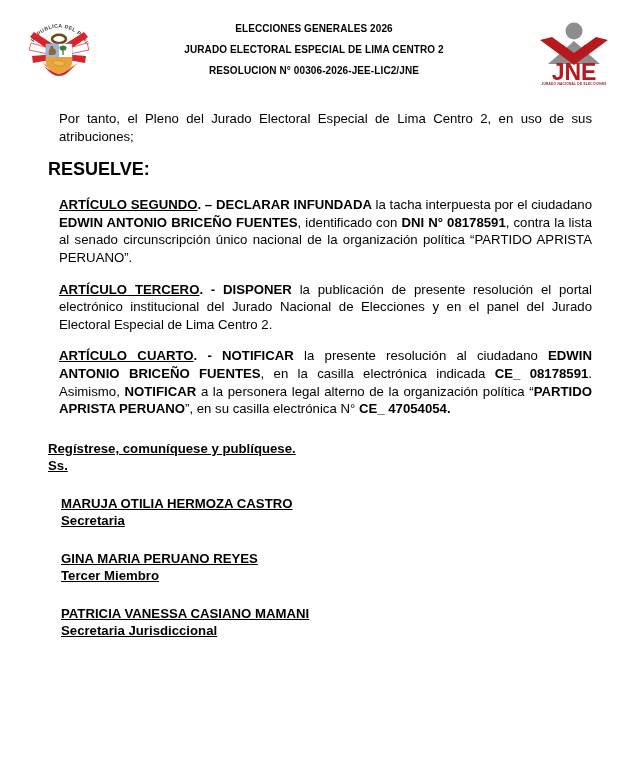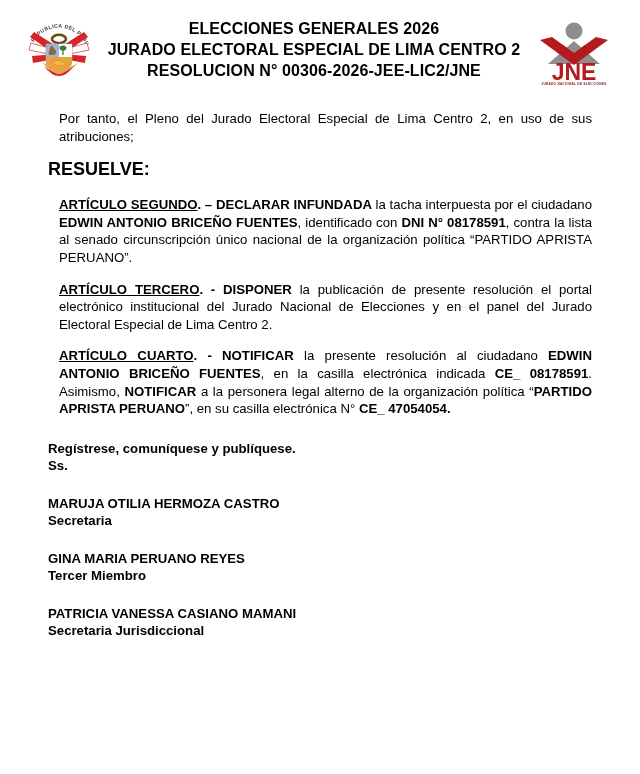--- a/index.html
+++ b/index.html
@@ -34,21 +34,21 @@
     padding: 8px 18px 0 22px;
     box-sizing: border-box;
   }
 
   .header-titles {
     flex: 1 1 auto;
     text-align: center;
     padding-top: 10px;
   }
   .header-titles .hline {
-    font-size: 16px;
+    font-size: 10px;
     font-weight: bold;
     letter-spacing: 0.1px;
     line-height: 21px;
     white-space: nowrap;
   }
 
   
   .emblem-peru {
     width: 74px;
     height: 84px;
@@ -86,29 +86,30 @@
 
   .resuelve {
     font-weight: bold;
     font-size: 18px;
     margin: 0 0 16px 0;
   }
 
   
   .sig-block {
     margin-top: 22px;
+    text-decoration: underline;
   }
   .sig-lead {
     font-size: 13.2px;
     font-weight: bold;
     line-height: 17.6px;
     margin: 0 0 20px 0;
   }
   .sig-entry {
-    margin: 0 0 20px 0;
+    margin: 0 0 20px 13px;
     font-size: 13.2px;
     line-height: 17.4px;
   }
   .sig-name { font-weight: bold; display: block; }
   .sig-role { font-weight: bold; display: block; }
 </style>
 </head>
 <body>
 
 <div class="page">

